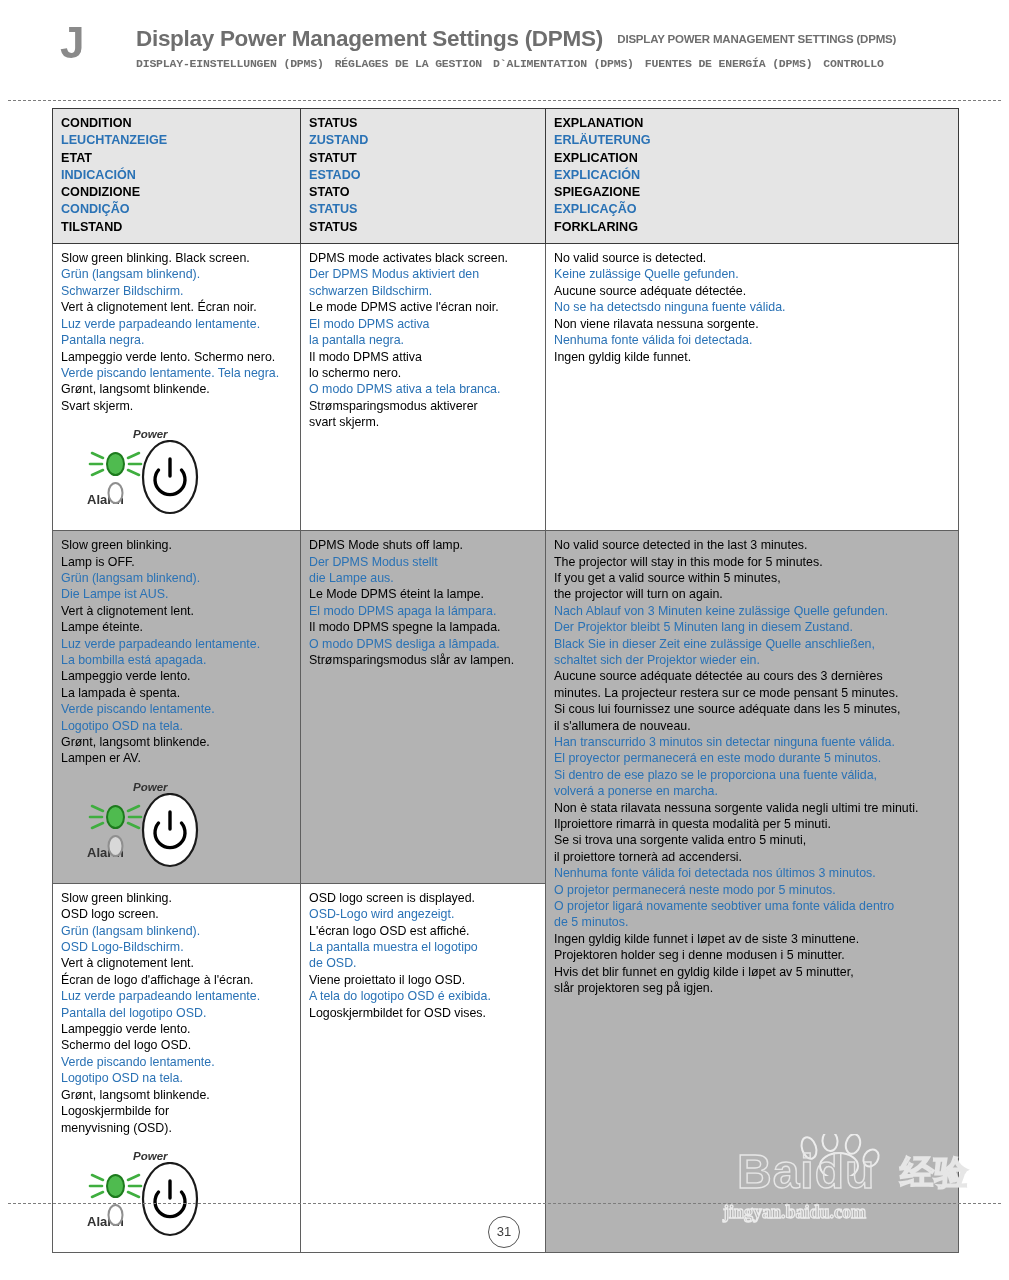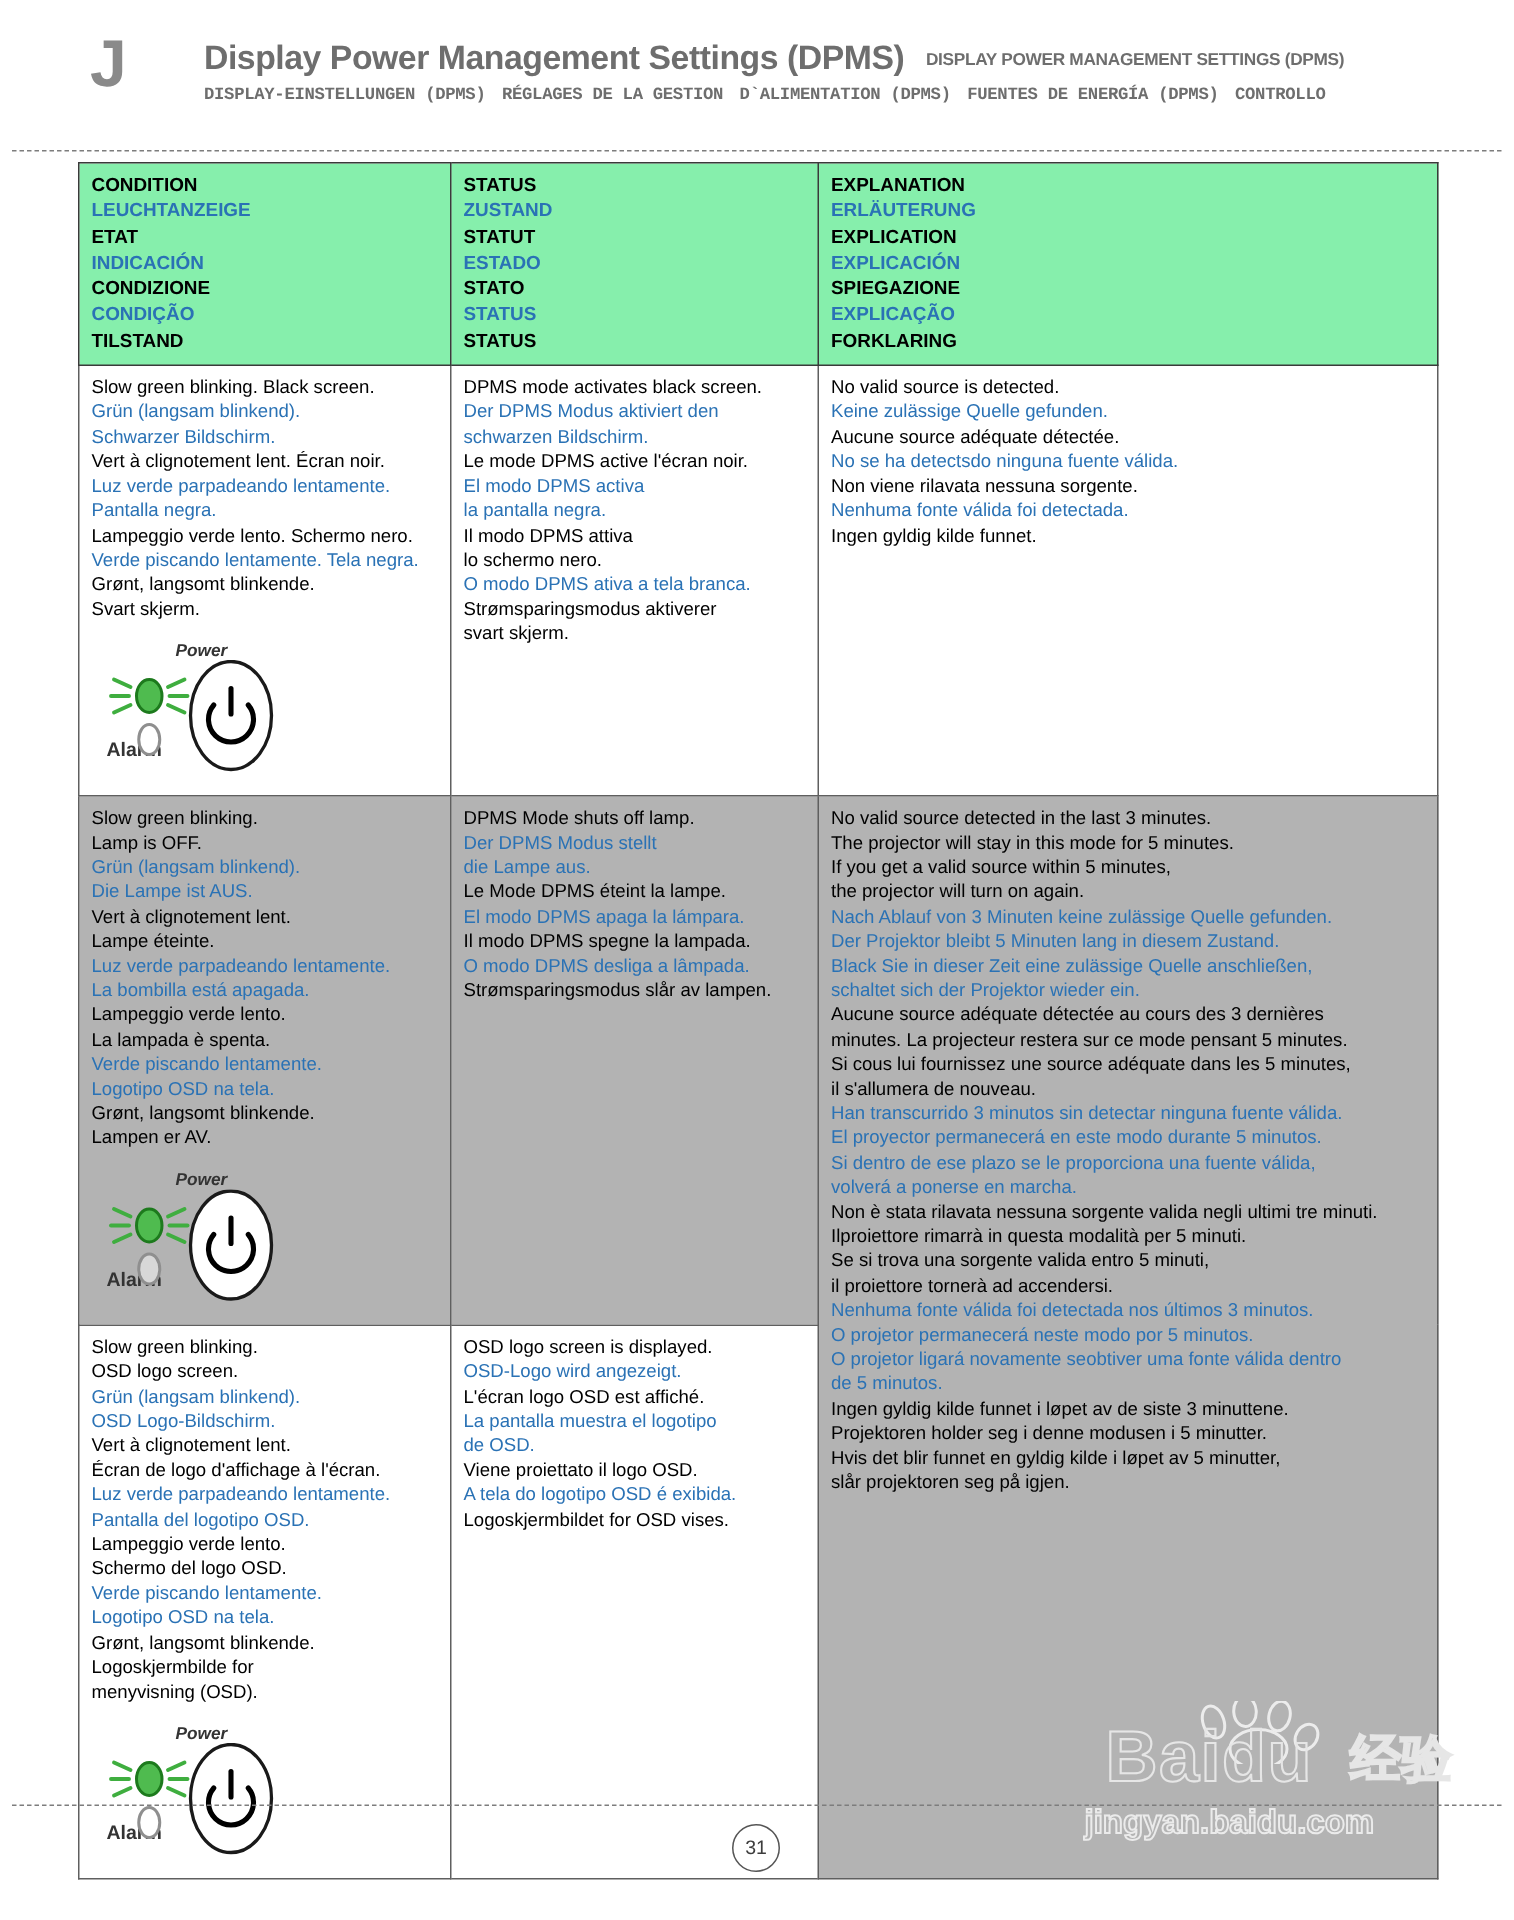--- a/index.html
+++ b/index.html
@@ -92,21 +92,21 @@
   .tbl td {
     vertical-align: top;
     border: 1px solid #5f5f5f;
     padding: 6px 8px 8px 8px;
   }
   .col-a { width: 248px; }
   .col-b { width: 245px; }
   .col-c { width: 413px; }
 
   .head-cell {
-    background: #86efac;
+    background: #e5e5e5;
     border: 1px solid #3a3a3a !important;
     padding: 6px 8px 7px 8px !important;
   }
   .head-cell .ln {
     font-size: 12.6px;
     font-weight: bold;
     line-height: 17.3px;
     white-space: nowrap;
   }
   .shade { background: #b3b3b3; }
@@ -118,21 +118,21 @@
     white-space: nowrap;
   }
   .c-blue { color: #2a72b5; }
   .c-black { color: #000000; }
 
   
   .led-fig {
     position: relative;
     width: 150px;
     height: 92px;
-    margin: 14px 0 2px 10px;
+    margin: 14px 0 2px 26px;
   }
   .lbl-power {
     position: absolute;
     left: 46px; top: 0px;
     font-size: 11.5px;
     font-style: italic;
     font-weight: bold;
     color: #333;
   }
   .lbl-alarm {
@@ -183,26 +183,26 @@
     left: 185px; top: 10px;
     font-size: 34px;
     font-weight: bold;
     color: transparent;
     -webkit-text-stroke: 1.4px #e6e6e6;
     font-family: "DejaVu Sans", sans-serif;
   }
   .wm-bottom {
     position: absolute;
     left: 8px; top: 62px;
-    font-size: 22px;
+    font-size: 18px;
     font-weight: bold;
     color: transparent;
     -webkit-text-stroke: 1.3px #ebebeb;
     letter-spacing: 0px;
-    font-family: Liberation Sans, sans-serif;
+    font-family: Liberation Serif, serif;
   }
   .wm-paw { position: absolute; left: 78px; top: -6px; }
 </style>
 </head>
 <body>
 
 <div class="page-header">
   <div class="section-letter">J</div>
   <div class="title-block">
     <div>

